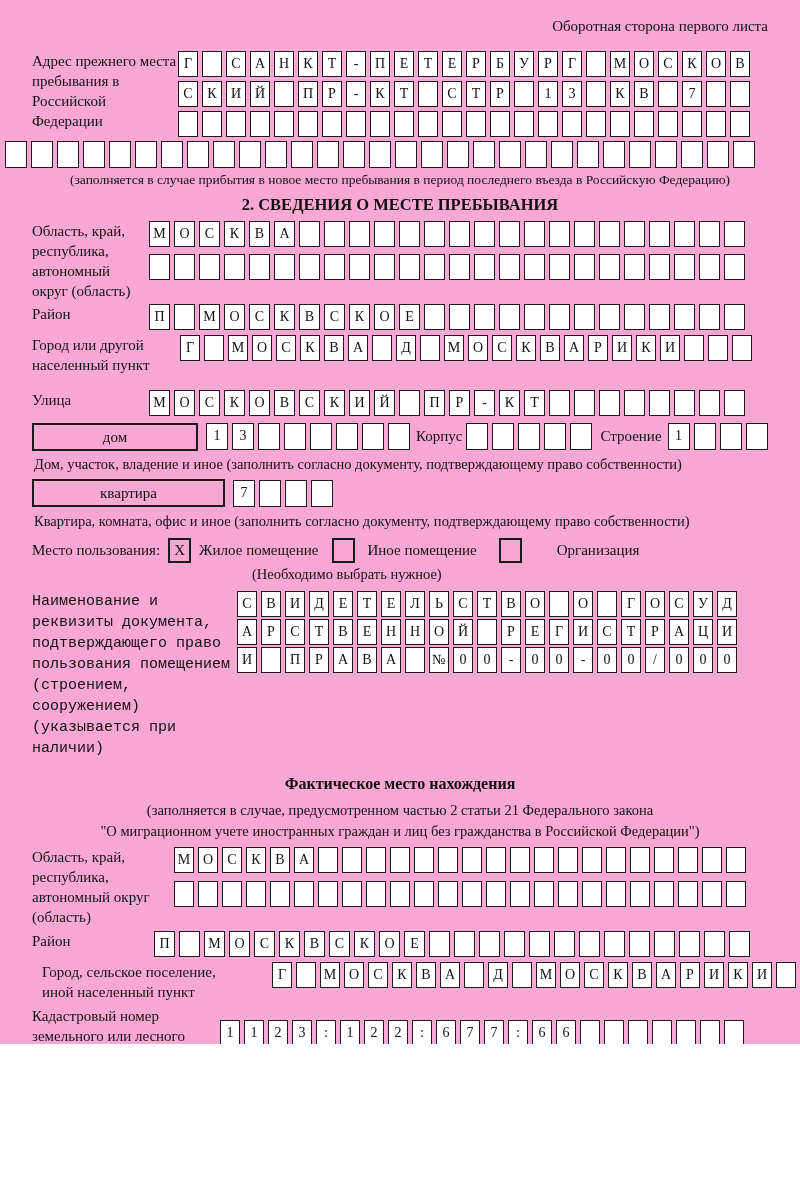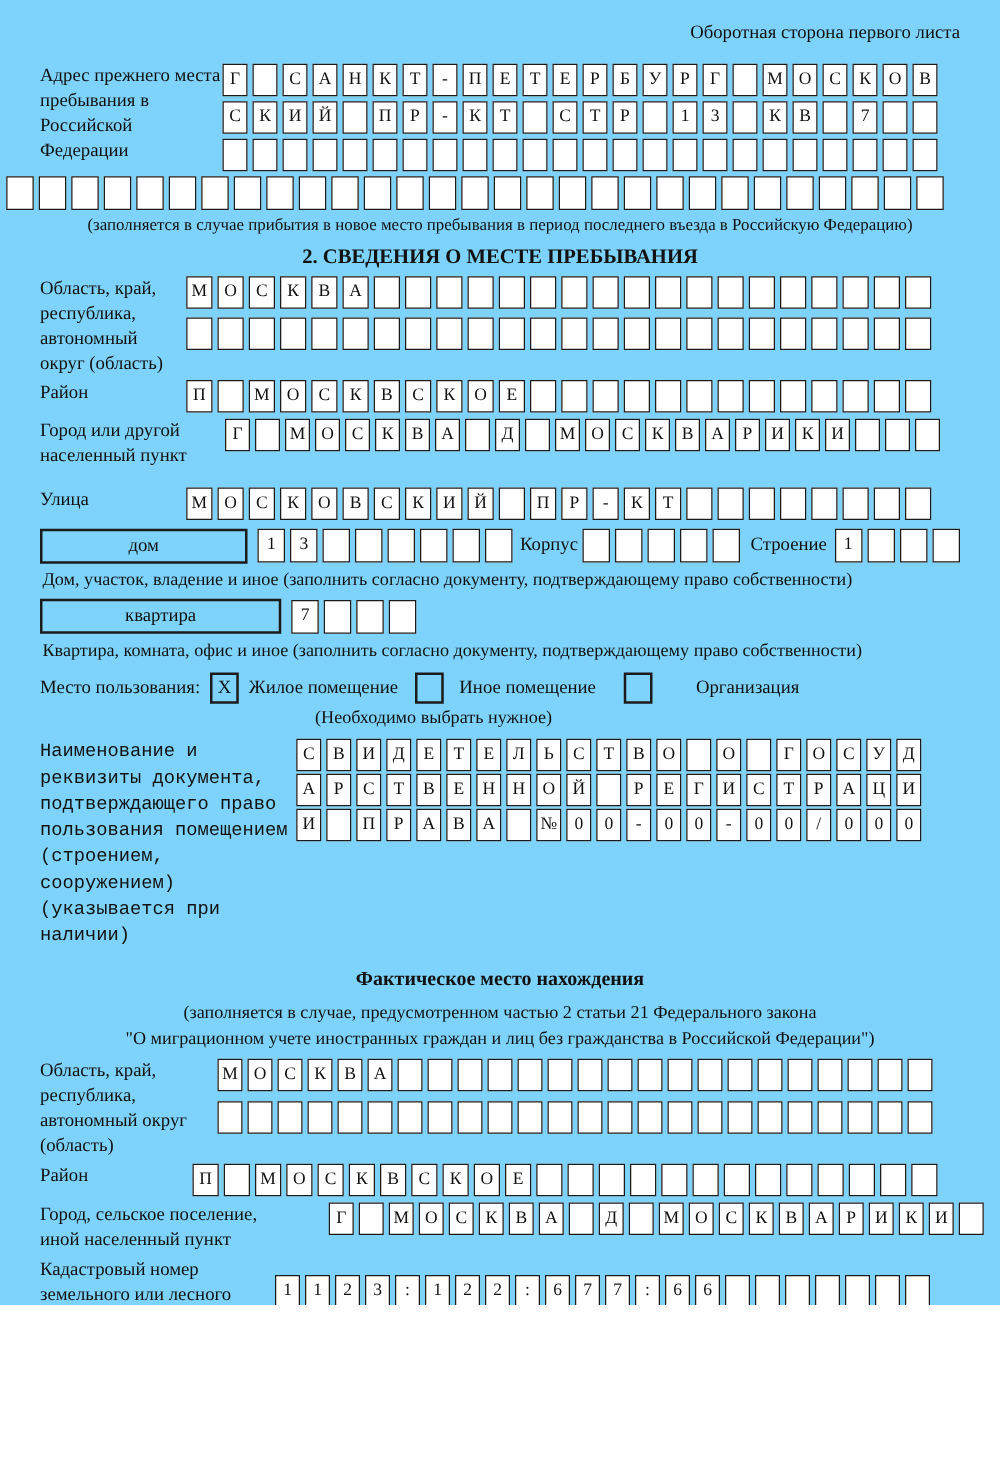--- a/index.html
+++ b/index.html
@@ -1,19 +1,19 @@
 <!DOCTYPE html>
 <html><head>
 <meta charset="utf-8">
 <style>
   * { margin:0; padding:0; box-sizing:border-box; }
   html,body { background:#fff; }
   #page {
     position:relative; width:800px; height:1044px; overflow:hidden;
-    background:#7dd3fc; color:#111;
+    background:#f9a8d4; color:#111;
     font-family:"Liberation Serif", serif;
   }
   .hdr-note { text-align:right; padding:18px 32px 0 0; font-size:15px; }
   .row { display:flex; align-items:flex-start; }
   .lbl { font-size:15px; line-height:20px; }
   .cells { display:flex; }
   .cell {
     width:21px; height:26px; border:1.5px solid #1b1b1b; margin-right:4px;
     font-family:"Liberation Serif", serif; font-size:14px; line-height:23px;
     text-align:center; background:#fff;
@@ -520,21 +520,21 @@
         <div class="cell"></div>
         <div class="cell"></div>
         <div class="cell"></div>
         <div class="cell"></div>
         <div class="cell"></div>
         <div class="cell"></div>
         <div class="cell"></div>
       </div>
   </div>
 
-  <div class="row" style="margin:5px 0 0 32px;gap:43px;">
+  <div class="row" style="margin:5px 0 0 42px;gap:43px;">
     <div class="lbl" style="width:188px;">Город, сельское поселение, иной населенный пункт</div>
     <div class="cells n24">
         <div class="cell">Г</div>
         <div class="cell"></div>
         <div class="cell">М</div>
         <div class="cell">О</div>
         <div class="cell">С</div>
         <div class="cell">К</div>
         <div class="cell">В</div>
         <div class="cell">А</div>

